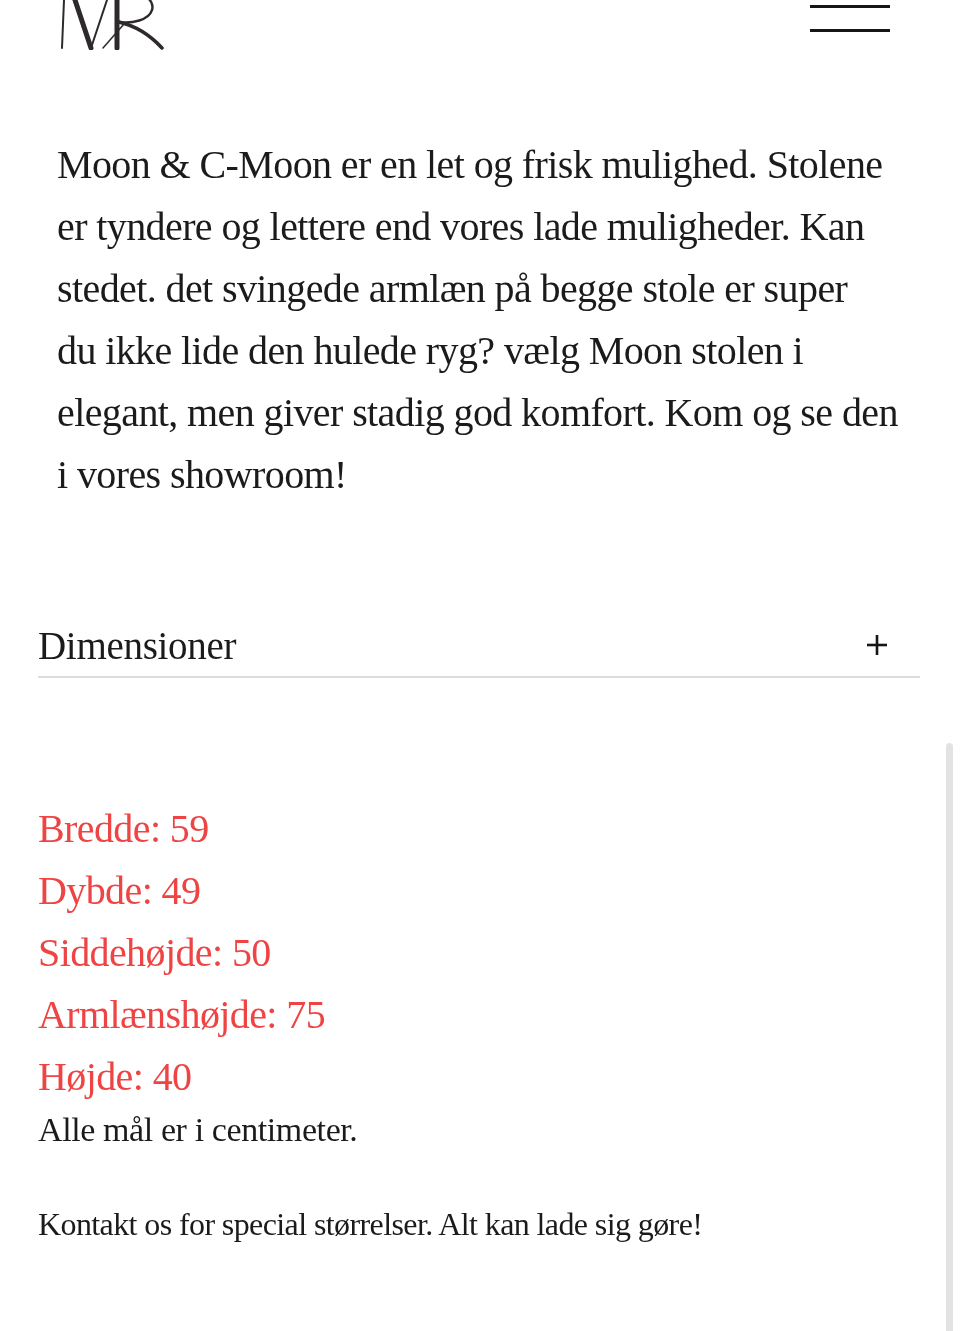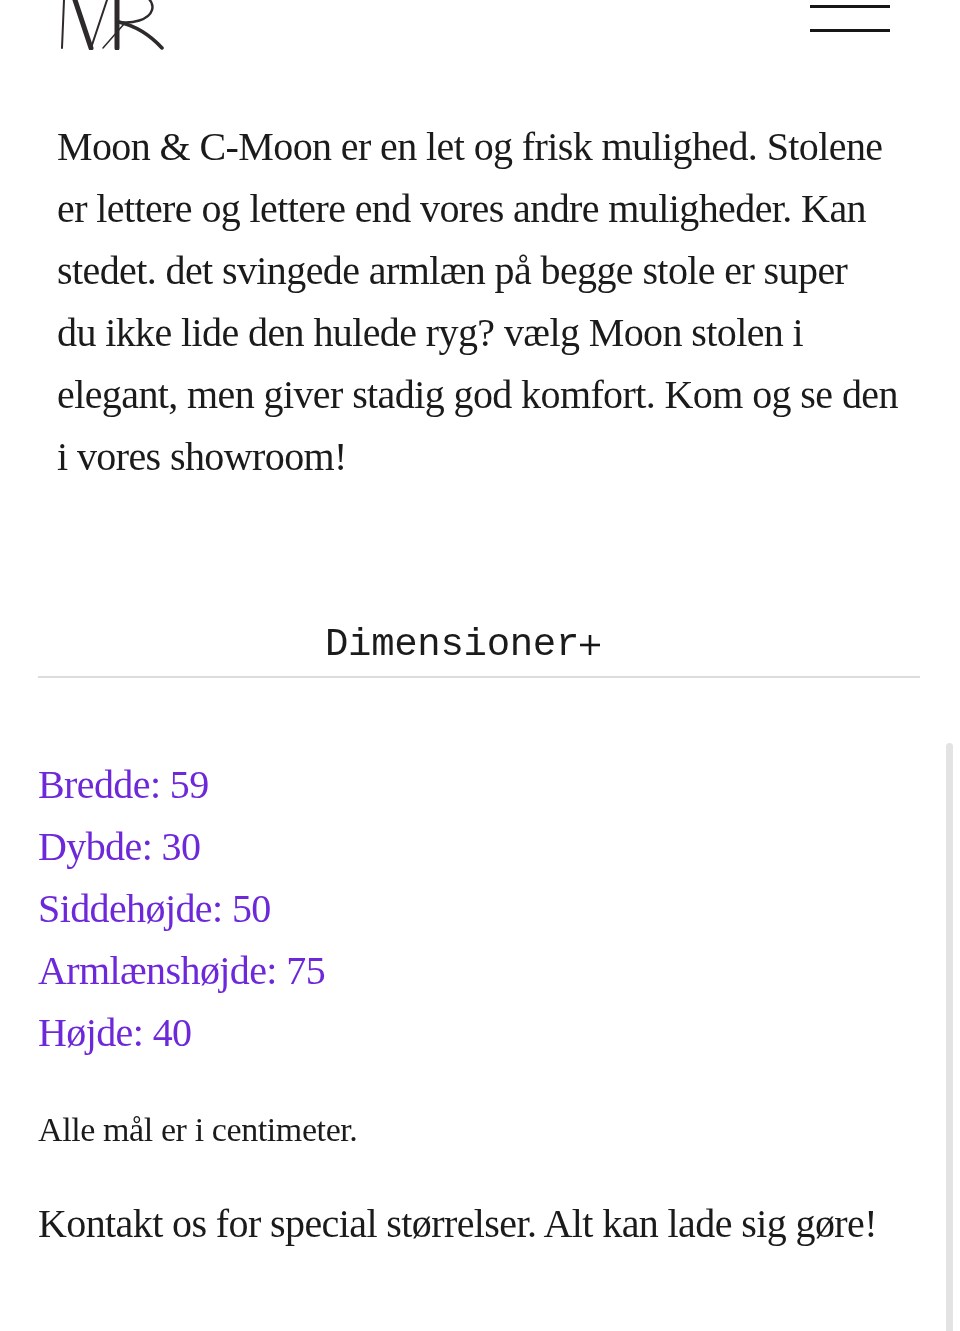--- a/index.html
+++ b/index.html
@@ -31,69 +31,68 @@
   .hamburger .bar {
     position: absolute; left: 0;
     width: 80px; height: 3px;
     background: #161616;
   }
   .hamburger .bar.b1 { top: 0; }
   .hamburger .bar.b2 { top: 24px; }
 
   
   .description {
-    position: absolute; left: 57px; top: 116px;
+    position: absolute; left: 57px; top: 134px;
     width: 880px;
     font-size: 40px; line-height: 62px;
     letter-spacing: -0.6px;
     color: #1b1b1b;
   }
   .description .line { white-space: nowrap; }
 
   
   .accordion-header {
     position: absolute; left: 38px; top: 620px;
     width: 882px; height: 50px;
-    display: flex; align-items: center; justify-content: center;
+    display: flex; align-items: center; justify-content: space-between;
     cursor: pointer;
-    font-family: Liberation Mono, monospace;
   }
   .accordion-title {
     font-size: 39px; letter-spacing: -0.3px; color: #1b1b1b;
   }
   .accordion-toggle {
     margin-right: 32px;
     width: 22px; height: 24px;
     display: flex; align-items: center; justify-content: center;
   }
   .divider {
     position: absolute; left: 38px; top: 676px;
     width: 882px; height: 2px;
     background: #dcdcdc;
   }
 
   
   .dims {
-    position: absolute; left: 38px; top: 754px;
+    position: absolute; left: 38px; top: 798px;
     font-size: 40px; line-height: 62px;
     letter-spacing: -0.6px;
-    color: #6d28d9;
+    color: #ef4444;
   }
   .dims .dim-line { white-space: nowrap; }
 
   .unit-note {
     position: absolute; left: 38px; top: 1107px;
     font-size: 34px; line-height: 46px;
     letter-spacing: -0.4px;
     color: #1b1b1b;
     white-space: nowrap;
   }
   .contact-note {
     position: absolute; left: 38px; top: 1198px;
-    font-size: 40px; line-height: 52px;
+    font-size: 32px; line-height: 52px;
     letter-spacing: -0.6px;
     color: #1b1b1b;
     white-space: nowrap;
   }
 
   
   .scrollbar-thumb {
     position: absolute; right: 7px; top: 743px;
     width: 7px; height: 588px;
     background: #e3e3e3;
@@ -121,21 +120,21 @@
     </span>
   </div>
 
   <div class="hamburger">
     <div class="bar b1"></div>
     <div class="bar b2"></div>
   </div>
 
   <div class="description">
     <div class="line">Moon &amp; C-Moon er en let og frisk mulighed. Stolene</div>
-    <div class="line">er lettere og lettere end vores andre muligheder. Kan</div>
+    <div class="line">er tyndere og lettere end vores lade muligheder. Kan</div>
     <div class="line">stedet. det svingede armlæn på begge stole er super</div>
     <div class="line">du ikke lide den hulede ryg? vælg Moon stolen i</div>
     <div class="line">elegant, men giver stadig god komfort. Kom og se den</div>
     <div class="line">i vores showroom!</div>
   </div>
 
   <div class="accordion-header">
     <span class="accordion-title">Dimensioner</span>
     <span class="accordion-toggle" aria-label="+">
       <svg width="20" height="22" viewBox="0 0 20 22">
@@ -143,21 +142,21 @@
           <line x1="10" y1="1" x2="10" y2="21"></line>
           <line x1="0" y1="11" x2="20" y2="11"></line>
         </g>
       </svg>
     </span>
   </div>
   <div class="divider"></div>
 
   <div class="dims">
     <div class="dim-line">Bredde: 59</div>
-    <div class="dim-line">Dybde: 30</div>
+    <div class="dim-line">Dybde: 49</div>
     <div class="dim-line">Siddehøjde: 50</div>
     <div class="dim-line">Armlænshøjde: 75</div>
     <div class="dim-line">Højde: 40</div>
   </div>
 
   <div class="unit-note">Alle mål er i centimeter.</div>
 
   <div class="contact-note">Kontakt os for special størrelser. Alt kan lade sig gøre!</div>
 
   <div class="scrollbar-thumb"></div>

